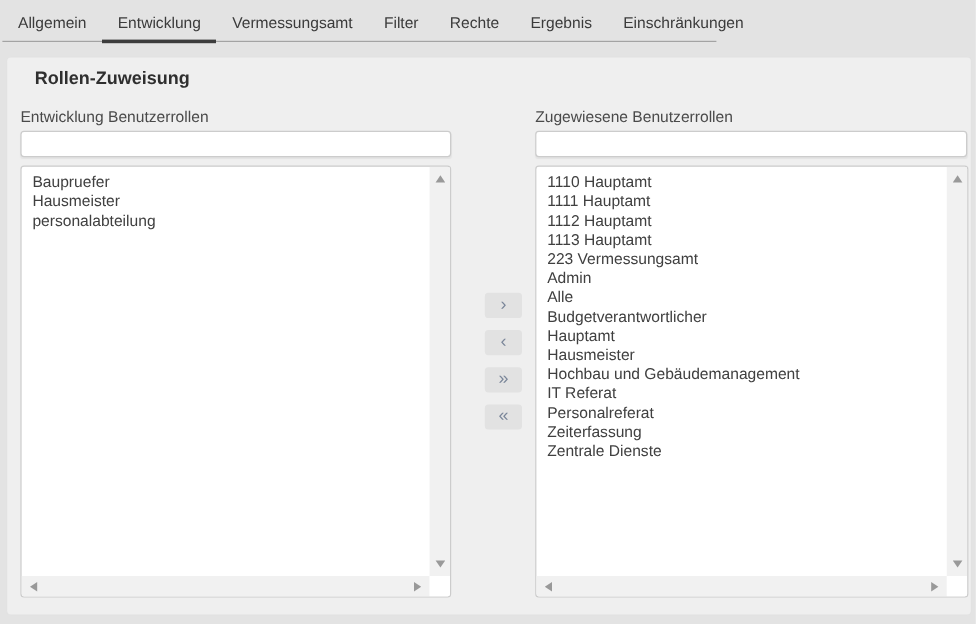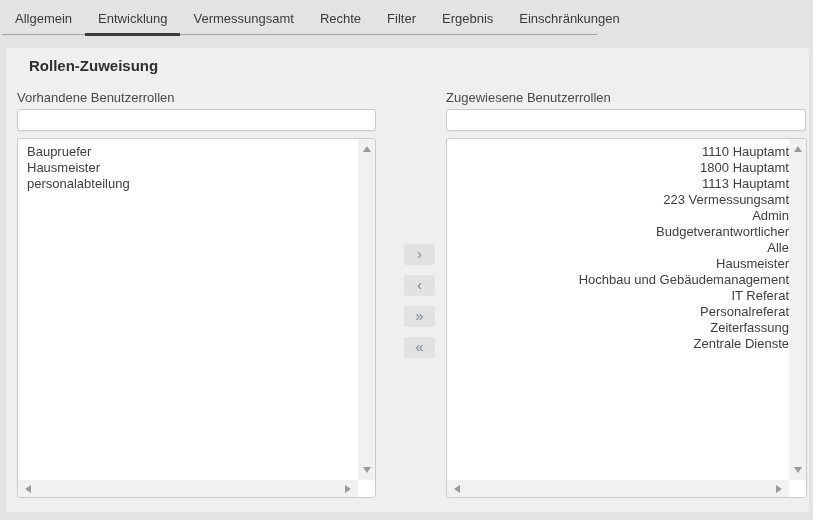--- a/index.html
+++ b/index.html
@@ -55,21 +55,21 @@
   .filter-input.left  { left: 11px;  width: 359px; }
   .filter-input.right { left: 440px; width: 360px; }
 
   
   .listbox {
     position: absolute; top: 90px; height: 360px;
     background: #ffffff; border: 1px solid #cccccc; border-radius: 3px;
     overflow: hidden;
   }
   .listbox.left  { left: 11px;  width: 359px; padding-left: 16px; }
-  .listbox.right { left: 440px; width: 361px; text-align: right; }
+  .listbox.right { left: 440px; width: 361px; }
 
   .list-items {
     position: absolute; top: 0; left: 0; right: 17px; bottom: 17px;
     overflow: hidden; padding: 5px 0 0 9px;
   }
   .list-item {
     font-size: 13px; line-height: 16px; color: #404040;
     white-space: nowrap; cursor: default;
   }
 
@@ -108,31 +108,31 @@
   .xfer-btn.b3 { top: 258px; }
   .xfer-btn.b4 { top: 289px; }
 </style>
 </head>
 <body>
 
 <div class="tabbar">
   <div class="tab">Allgemein</div>
   <div class="tab active">Entwicklung</div>
   <div class="tab">Vermessungsamt</div>
+  <div class="tab">Filter</div>
   <div class="tab">Rechte</div>
-  <div class="tab">Filter</div>
   <div class="tab">Ergebnis</div>
   <div class="tab">Einschränkungen</div>
 </div>
 <div class="tabbar-line"></div>
 
 <div class="panel">
   <div class="panel-title">Rollen-Zuweisung</div>
 
-  <div class="col-label left">Vorhandene Benutzerrollen</div>
+  <div class="col-label left">Entwicklung Benutzerrollen</div>
   <input class="filter-input left" type="text" value="" style="">
   <div class="listbox left">
     <div class="list-items">
         <div class="list-item">Baupruefer</div>
         <div class="list-item">Hausmeister</div>
         <div class="list-item">personalabteilung</div>
       </div>
     <div class="vscroll">
       <div class="tri up"></div>
       <div class="tri down"></div>
@@ -147,26 +147,28 @@
   <button class="xfer-btn b1">›</button>
   <button class="xfer-btn b2">‹</button>
   <button class="xfer-btn b3">»</button>
   <button class="xfer-btn b4">«</button>
 
   <div class="col-label right">Zugewiesene Benutzerrollen</div>
   <input class="filter-input right" type="text" value="" style="">
   <div class="listbox right">
     <div class="list-items">
         <div class="list-item">1110 Hauptamt</div>
-        <div class="list-item">1800 Hauptamt</div>
+        <div class="list-item">1111 Hauptamt</div>
+        <div class="list-item">1112 Hauptamt</div>
         <div class="list-item">1113 Hauptamt</div>
         <div class="list-item">223 Vermessungsamt</div>
         <div class="list-item">Admin</div>
+        <div class="list-item">Alle</div>
         <div class="list-item">Budgetverantwortlicher</div>
-        <div class="list-item">Alle</div>
+        <div class="list-item">Hauptamt</div>
         <div class="list-item">Hausmeister</div>
         <div class="list-item">Hochbau und Gebäudemanagement</div>
         <div class="list-item">IT Referat</div>
         <div class="list-item">Personalreferat</div>
         <div class="list-item">Zeiterfassung</div>
         <div class="list-item">Zentrale Dienste</div>
       </div>
     <div class="vscroll">
       <div class="tri up"></div>
       <div class="tri down"></div>

